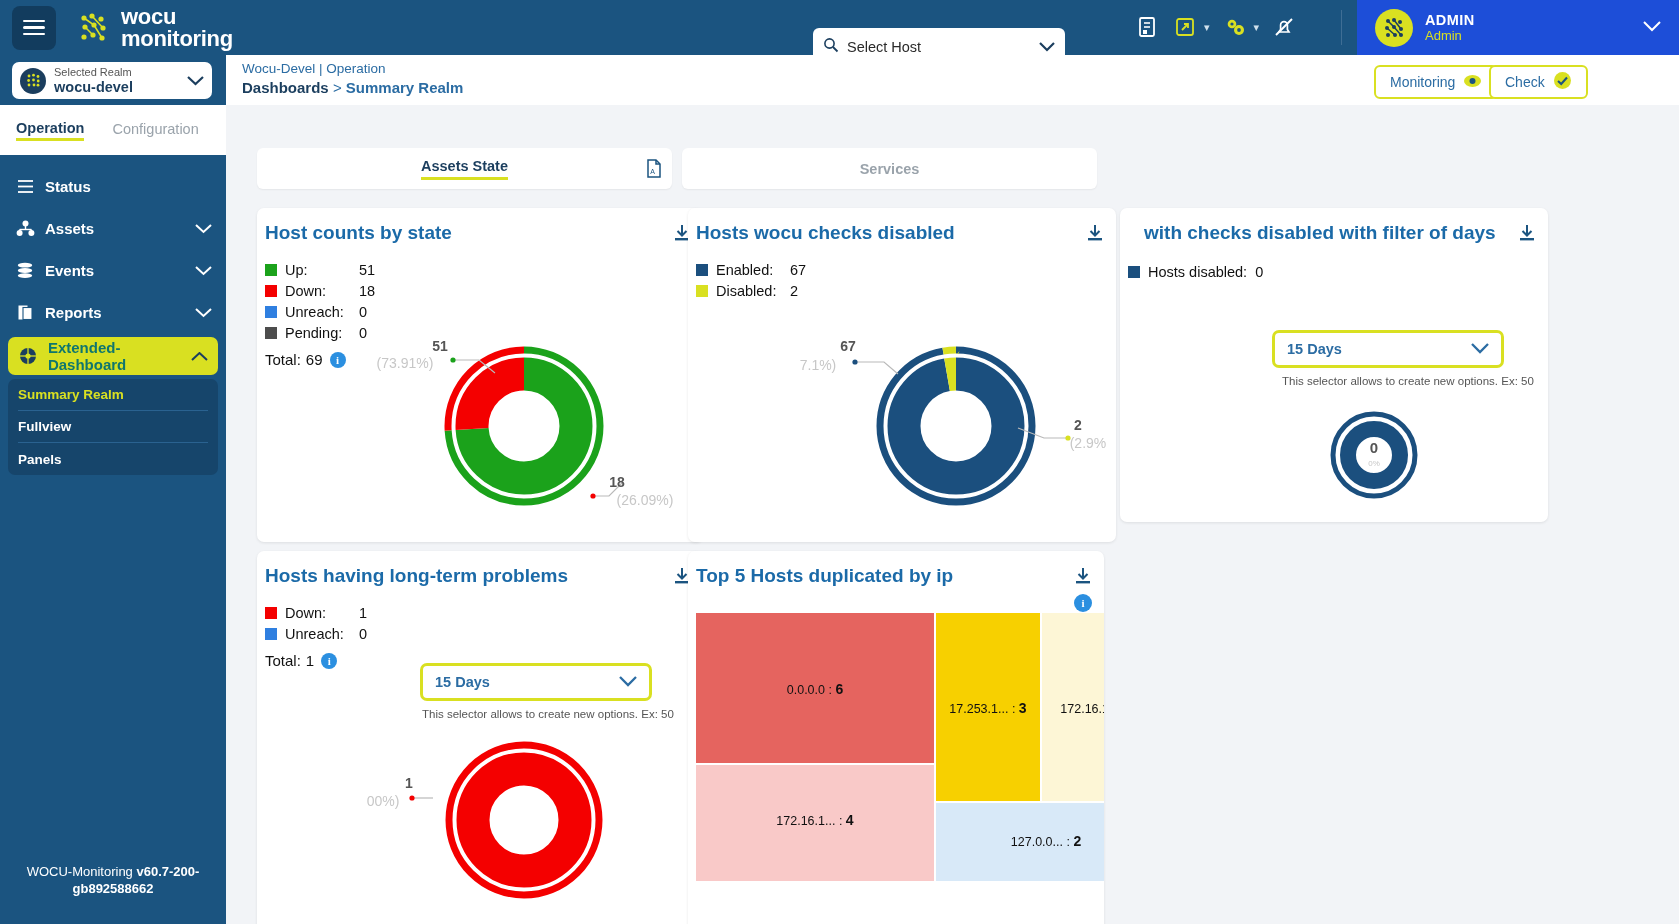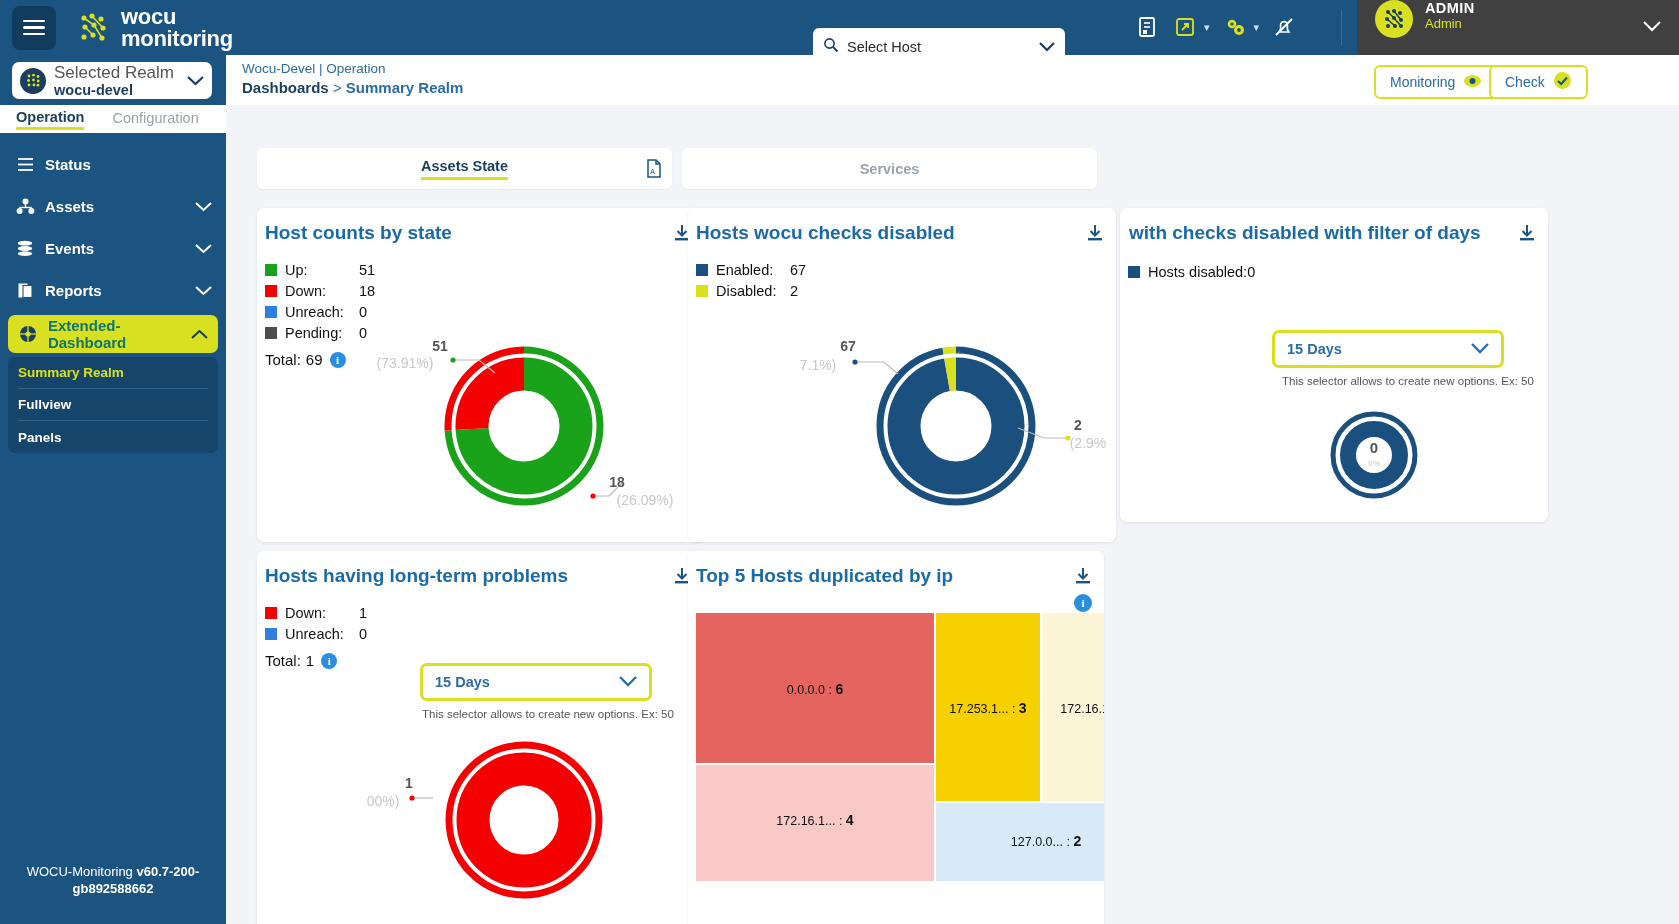--- a/index.html
+++ b/index.html
@@ -36,21 +36,21 @@
   .host-select .ph { font-size: 14.5px; color: #2a2a2a; flex: 1; }
 
   .top-icons { position: absolute; left: 1130px; top: 8px; display: flex; align-items: center; gap: 4px; height: 38px;}
   .ticon { width: 34px; height: 34px; display: flex; align-items: center; justify-content: center; cursor: pointer;}
   .caret-sm { color: #cfe0ec; font-size: 11px; margin-left:-2px; margin-right:4px;}
 
   .divider-v { position: absolute; left: 1341px; top: 10px; width: 1px; height: 35px; background: #3f6e95; }
 
   .admin-box {
     position: absolute; left: 1357px; top: 0; width: 322px; height: 55px;
-    background: #404040; display: flex; align-items: flex-start; padding-left: 18px; cursor: pointer;
+    background: #1d4ed8; display: flex; align-items: center; padding-left: 18px; cursor: pointer;
   }
   .admin-avatar {
     width: 38px; height: 38px; border-radius: 50%; background: #d9e021;
     display: flex; align-items: center; justify-content: center; margin-right: 12px;
   }
   .admin-txt .a1 { color: #fff; font-size: 14.5px; font-weight: 700; letter-spacing: .4px; }
   .admin-txt .a2 { color: #d9e021; font-size: 13px; }
   .admin-caret { position: absolute; right: 18px; top: 18px; color: #fff; }
 
   
@@ -61,21 +61,21 @@
   .realm-pill {
     position: absolute; left: 12px; top: 7px; width: 200px; height: 37px;
     background: #fff; border-radius: 7px; display: flex; align-items: center;
     padding: 0 8px; cursor: pointer;
   }
   .realm-dot {
     width: 26px; height: 26px; border-radius: 50%; background: #1b3e5e;
     margin-right: 8px; display:flex;align-items:center;justify-content:center;
   }
   .realm-lines { line-height: 1.12; }
-  .realm-lines .r1 { font-size: 17px; color: #555; }
+  .realm-lines .r1 { font-size: 11px; color: #555; }
   .realm-lines .r2 { font-size: 14.5px; font-weight: 700; color: #1b3e5e; }
   .realm-caret { margin-left: auto; color: #1b3e5e; }
 
   .breadcrumb-area {
     position: absolute; left: 226px; top: 55px; width: 1453px; height: 50px;
     background: #fff; padding-left: 16px; padding-top: 6px;
   }
   .bc1 { font-size: 13.5px; color: #2b6ca3; }
   .bc2 { font-size: 15px; color: #1b3e5e; font-weight: 700; margin-top: 3px; }
   .bc2 .sep { color: #2b6ca3; font-weight: 400; }
@@ -88,21 +88,21 @@
   }
   .btn-monitoring { left: 1374px; }
   .btn-check { left: 1489px; }
 
   
   .sidebar {
     position: absolute; left: 0; top: 105px; width: 226px; height: 819px;
     background: #1b5480;
   }
   .side-tabs {
-    height: 28px; background: #fff; display: flex; align-items: center;
+    height: 50px; background: #fff; display: flex; align-items: center;
     padding-left: 16px; gap: 28px;
   }
   .side-tabs .st { font-size: 14.5px; cursor: pointer; padding-bottom: 2px;}
   .side-tabs .st.active { color: #1b3e5e; font-weight: 700; border-bottom: 3px solid #d9e021; }
   .side-tabs .st.inactive { color: #9aa3ab; }
 
   .nav { padding-top: 10px; }
   .nav-item {
     height: 42px; display: flex; align-items: center; padding: 0 14px;
     color: #fff; font-size: 15px; font-weight: 700; cursor: pointer; position: relative;
@@ -570,31 +570,31 @@
       <text class="dlabel" x="160" y="33" text-anchor="middle">67</text>
       <text class="dpct" x="130" y="52" text-anchor="middle">7.1%)</text>
       <polyline points="330,110 356,120 380,120" fill="none" stroke="#b9b9b9" stroke-width="1.2"></polyline>
       <circle cx="380" cy="120" r="2.6" fill="#d9e021"></circle>
       <text class="dlabel" x="390" y="112" text-anchor="middle">2</text>
       <text class="dpct" x="400" y="130" text-anchor="middle">(2.9%</text>
     </svg>
   </div>
 
   <div class="card" style="left:894px; top:103px; width:428px; height:314px;">
-    <div class="card-title" style="padding-left:9px;">with checks disabled with filter of days</div>
+    <div class="card-title" style="padding-left:24px;">with checks disabled with filter of days</div>
     <span class="dl-icon">
       <svg width="18" height="18" viewBox="0 0 18 18">
           <line x1="9" y1="1" x2="9" y2="11" stroke="#1b5480" stroke-width="2"></line>
           <polyline points="4.5,7 9,11.5 13.5,7" fill="none" stroke="#1b5480" stroke-width="2"></polyline>
           <rect x="2" y="14" width="14" height="2.4" fill="#1b5480"></rect>
         </svg>
     </span>
     <div class="legend" style="display:flex; align-items:center; padding-top:20px;">
       <span class="swatch" style="background:#1b4f7e"></span>
-      <span style="">Hosts disabled:</span>
+      <span style="margin-right:8px;">Hosts disabled:</span>
       <span>0</span>
     </div>
     <div class="select-box" style="position:absolute; left:152px; top:122px; width:232px; height:38px;">
       <span class="sv">15 Days</span>
       <span class="sc">
         <svg width="18" height="11" viewBox="0 0 18 11">
             <polyline points="1,1 9,9 17,1" fill="none" stroke="#2b6ca3" stroke-width="2.3"></polyline>
           </svg>
       </span>
     </div>

